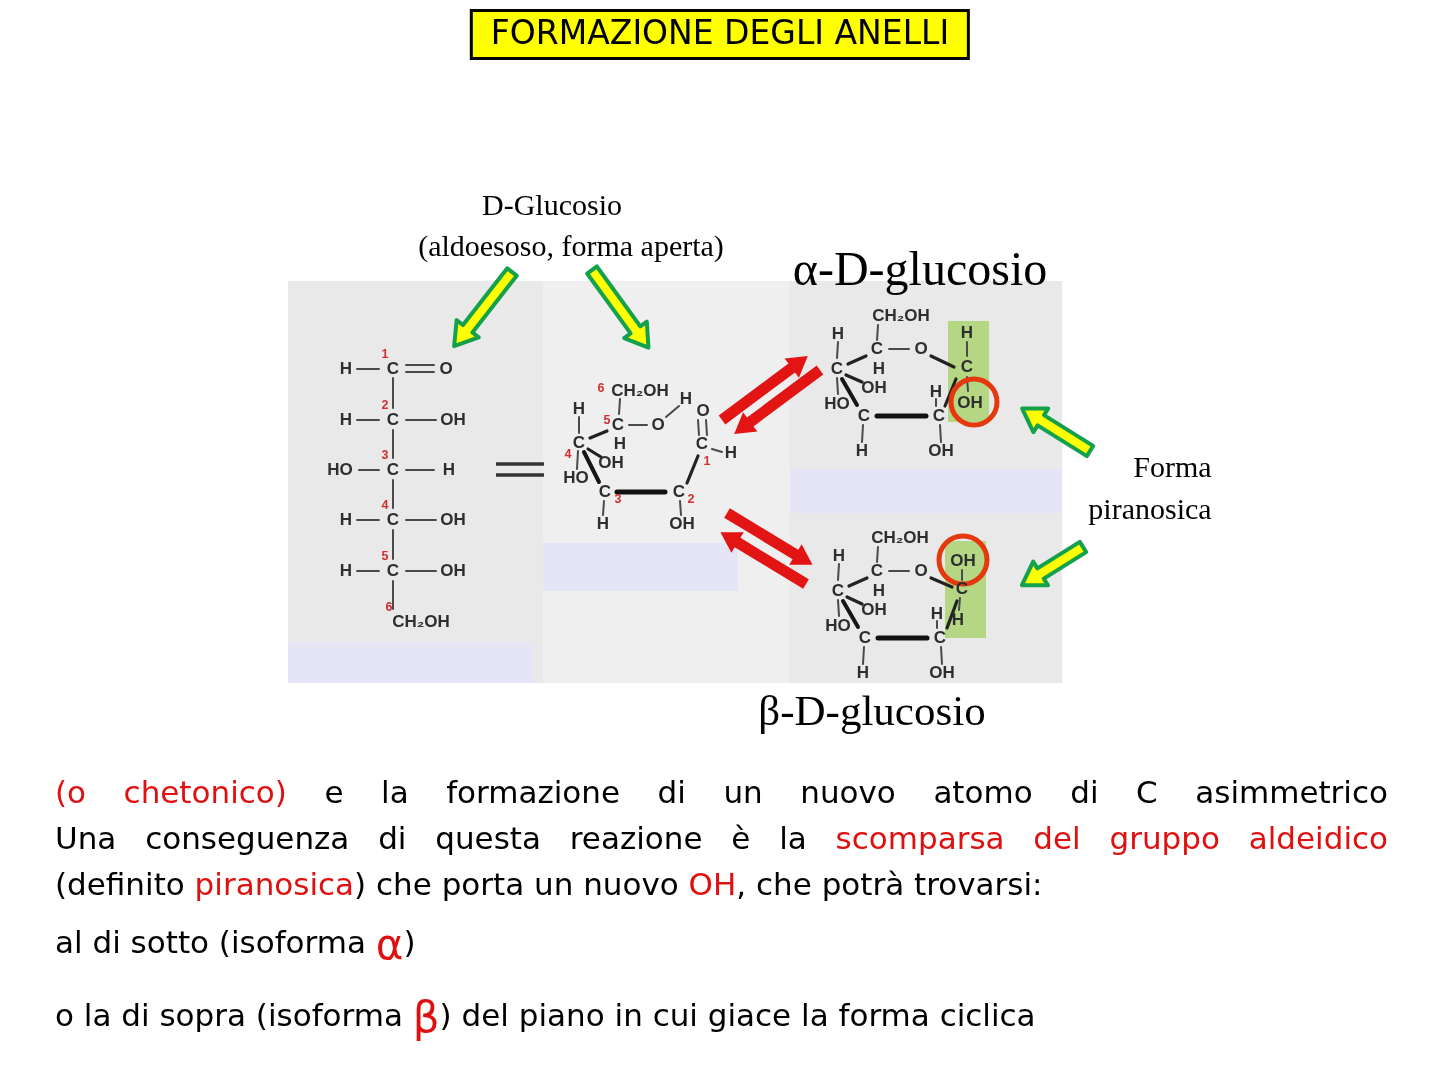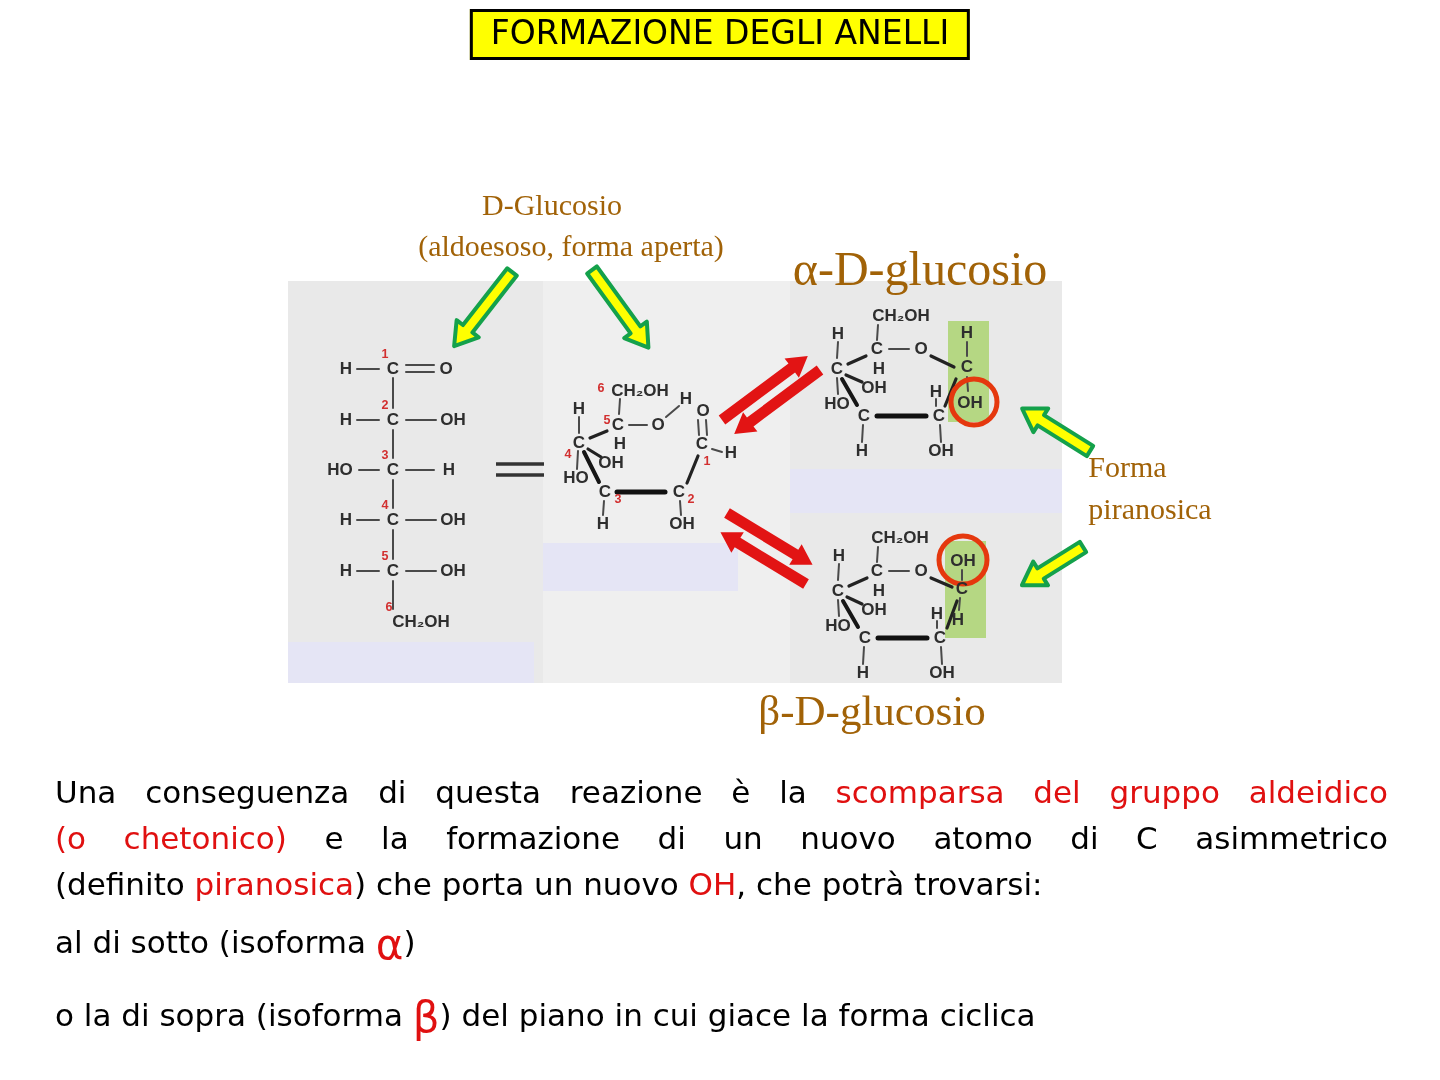--- a/index.html
+++ b/index.html
@@ -12,21 +12,21 @@
   
   .comic{font-size:31px;color:#000;}
   .intro{position:absolute;left:50px;top:84px;width:1367px;line-height:47px;z-index:7;}
   .conseq{position:absolute;left:55px;top:769px;width:1333px;line-height:46px;z-index:7;}
   .jl{text-align:justify;text-align-last:justify;}
   .red{color:#e01010;}
   .bline{position:absolute;left:55px;font-size:31px;z-index:7;}
   .greek{font-size:42px;color:#e01010;line-height:0;vertical-align:-6px;}
   
   .serif{position:absolute;font-family:"Liberation Serif","DejaVu Serif",serif;
-    color:#a16207;white-space:nowrap;transform:translateX(-50%);z-index:7;}
+    color:#000000;white-space:nowrap;transform:translateX(-50%);z-index:7;}
   
   .panel{position:absolute;z-index:0;}
   
   .atom{position:absolute;transform:translate(-50%,-50%);
     font-family:"Liberation Sans","DejaVu Sans",sans-serif;font-weight:bold;
     font-size:17px;color:#2e2e2e;white-space:nowrap;z-index:5;}
   .atom.n{font-size:12.5px;color:#d22f2f;}
   svg.overlay{position:absolute;left:0;top:0;z-index:3;pointer-events:none;}
   .bond{stroke:#4a4a4a;stroke-width:2;stroke-linecap:round;fill:none;}
   .b3{stroke:#222;stroke-width:3.2;}
@@ -49,21 +49,21 @@
 <div class="panel" style="left:288px;top:281px;width:774px;height:402px;background:#e9e9e9;"></div>
 <div class="panel" style="left:543px;top:281px;width:247px;height:402px;background:#efefef;"></div>
 <div class="panel" style="left:288px;top:642px;width:246px;height:41px;background:#e5e5f5;z-index:1;"></div>
 <div class="panel" style="left:543px;top:543px;width:195px;height:48px;background:#e5e5f5;z-index:1;"></div>
 <div class="panel" style="left:790px;top:469px;width:272px;height:44px;background:#e5e5f5;z-index:1;"></div>
 
 <div class="serif" style="left:552px;top:188px;font-size:30px;">D-Glucosio</div>
 <div class="serif" style="left:571px;top:229px;font-size:30px;">(aldoesoso, forma aperta)</div>
 <div class="serif" style="left:920px;top:241px;font-size:48px;">α-D-glucosio</div>
 <div class="serif" style="left:872px;top:686px;font-size:43px;">β-D-glucosio</div>
-<div class="serif" style="left:1150px;top:446px;font-size:30px;line-height:42px;text-align:left;transform:translateX(-50%);">
+<div class="serif" style="left:1150px;top:446px;font-size:30px;line-height:42px;text-align:right;transform:translateX(-50%);">
   <div>Forma</div>
   <div>piranosica</div>
 </div>
 
 <svg class="overlay" width="1440" height="1080" viewBox="0 0 1440 1080">
 
   <rect class="gbox" x="948" y="321" width="41" height="101"></rect>
   <rect class="gbox" x="945" y="541" width="41" height="97"></rect>
 
   <g class="bond">
@@ -258,24 +258,24 @@
     <span class="atom" style="left: 940px; top: 638px;">C</span>
     <span class="atom" style="left: 942px; top: 673px;">OH</span>
     <span class="atom" style="left: 937px; top: 614px;">H</span>
     <span class="atom" style="left: 963px; top: 561px;">OH</span>
     <span class="atom" style="left: 962px; top: 589px;">C</span>
     <span class="atom" style="left: 958px; top: 620px;">H</span>
   </div>
 
 <div class="conseq comic">
   <div class="jl">
+    <span class="red">(o chetonico)</span><span> e la formazione di un nuovo atomo di C asimmetrico</span>
+  </div>
+  <div class="jl">
     <span>Una conseguenza di questa reazione è la </span><span class="red">scomparsa del gruppo aldeidico</span>
-  </div>
-  <div class="jl">
-    <span class="red">(o chetonico)</span><span> e la formazione di un nuovo atomo di C asimmetrico</span>
   </div>
   <div>
     <span>(definito </span><span class="red">piranosica</span><span>) che porta un nuovo </span><span class="red">OH</span><span>, che potrà trovarsi:</span>
   </div>
 </div>
 
 <div class="bline comic" style="top:924px;">
   <span>al di sotto (isoforma </span><span class="greek">α</span><span>)</span>
 </div>
 <div class="bline comic" style="top:997px;">

